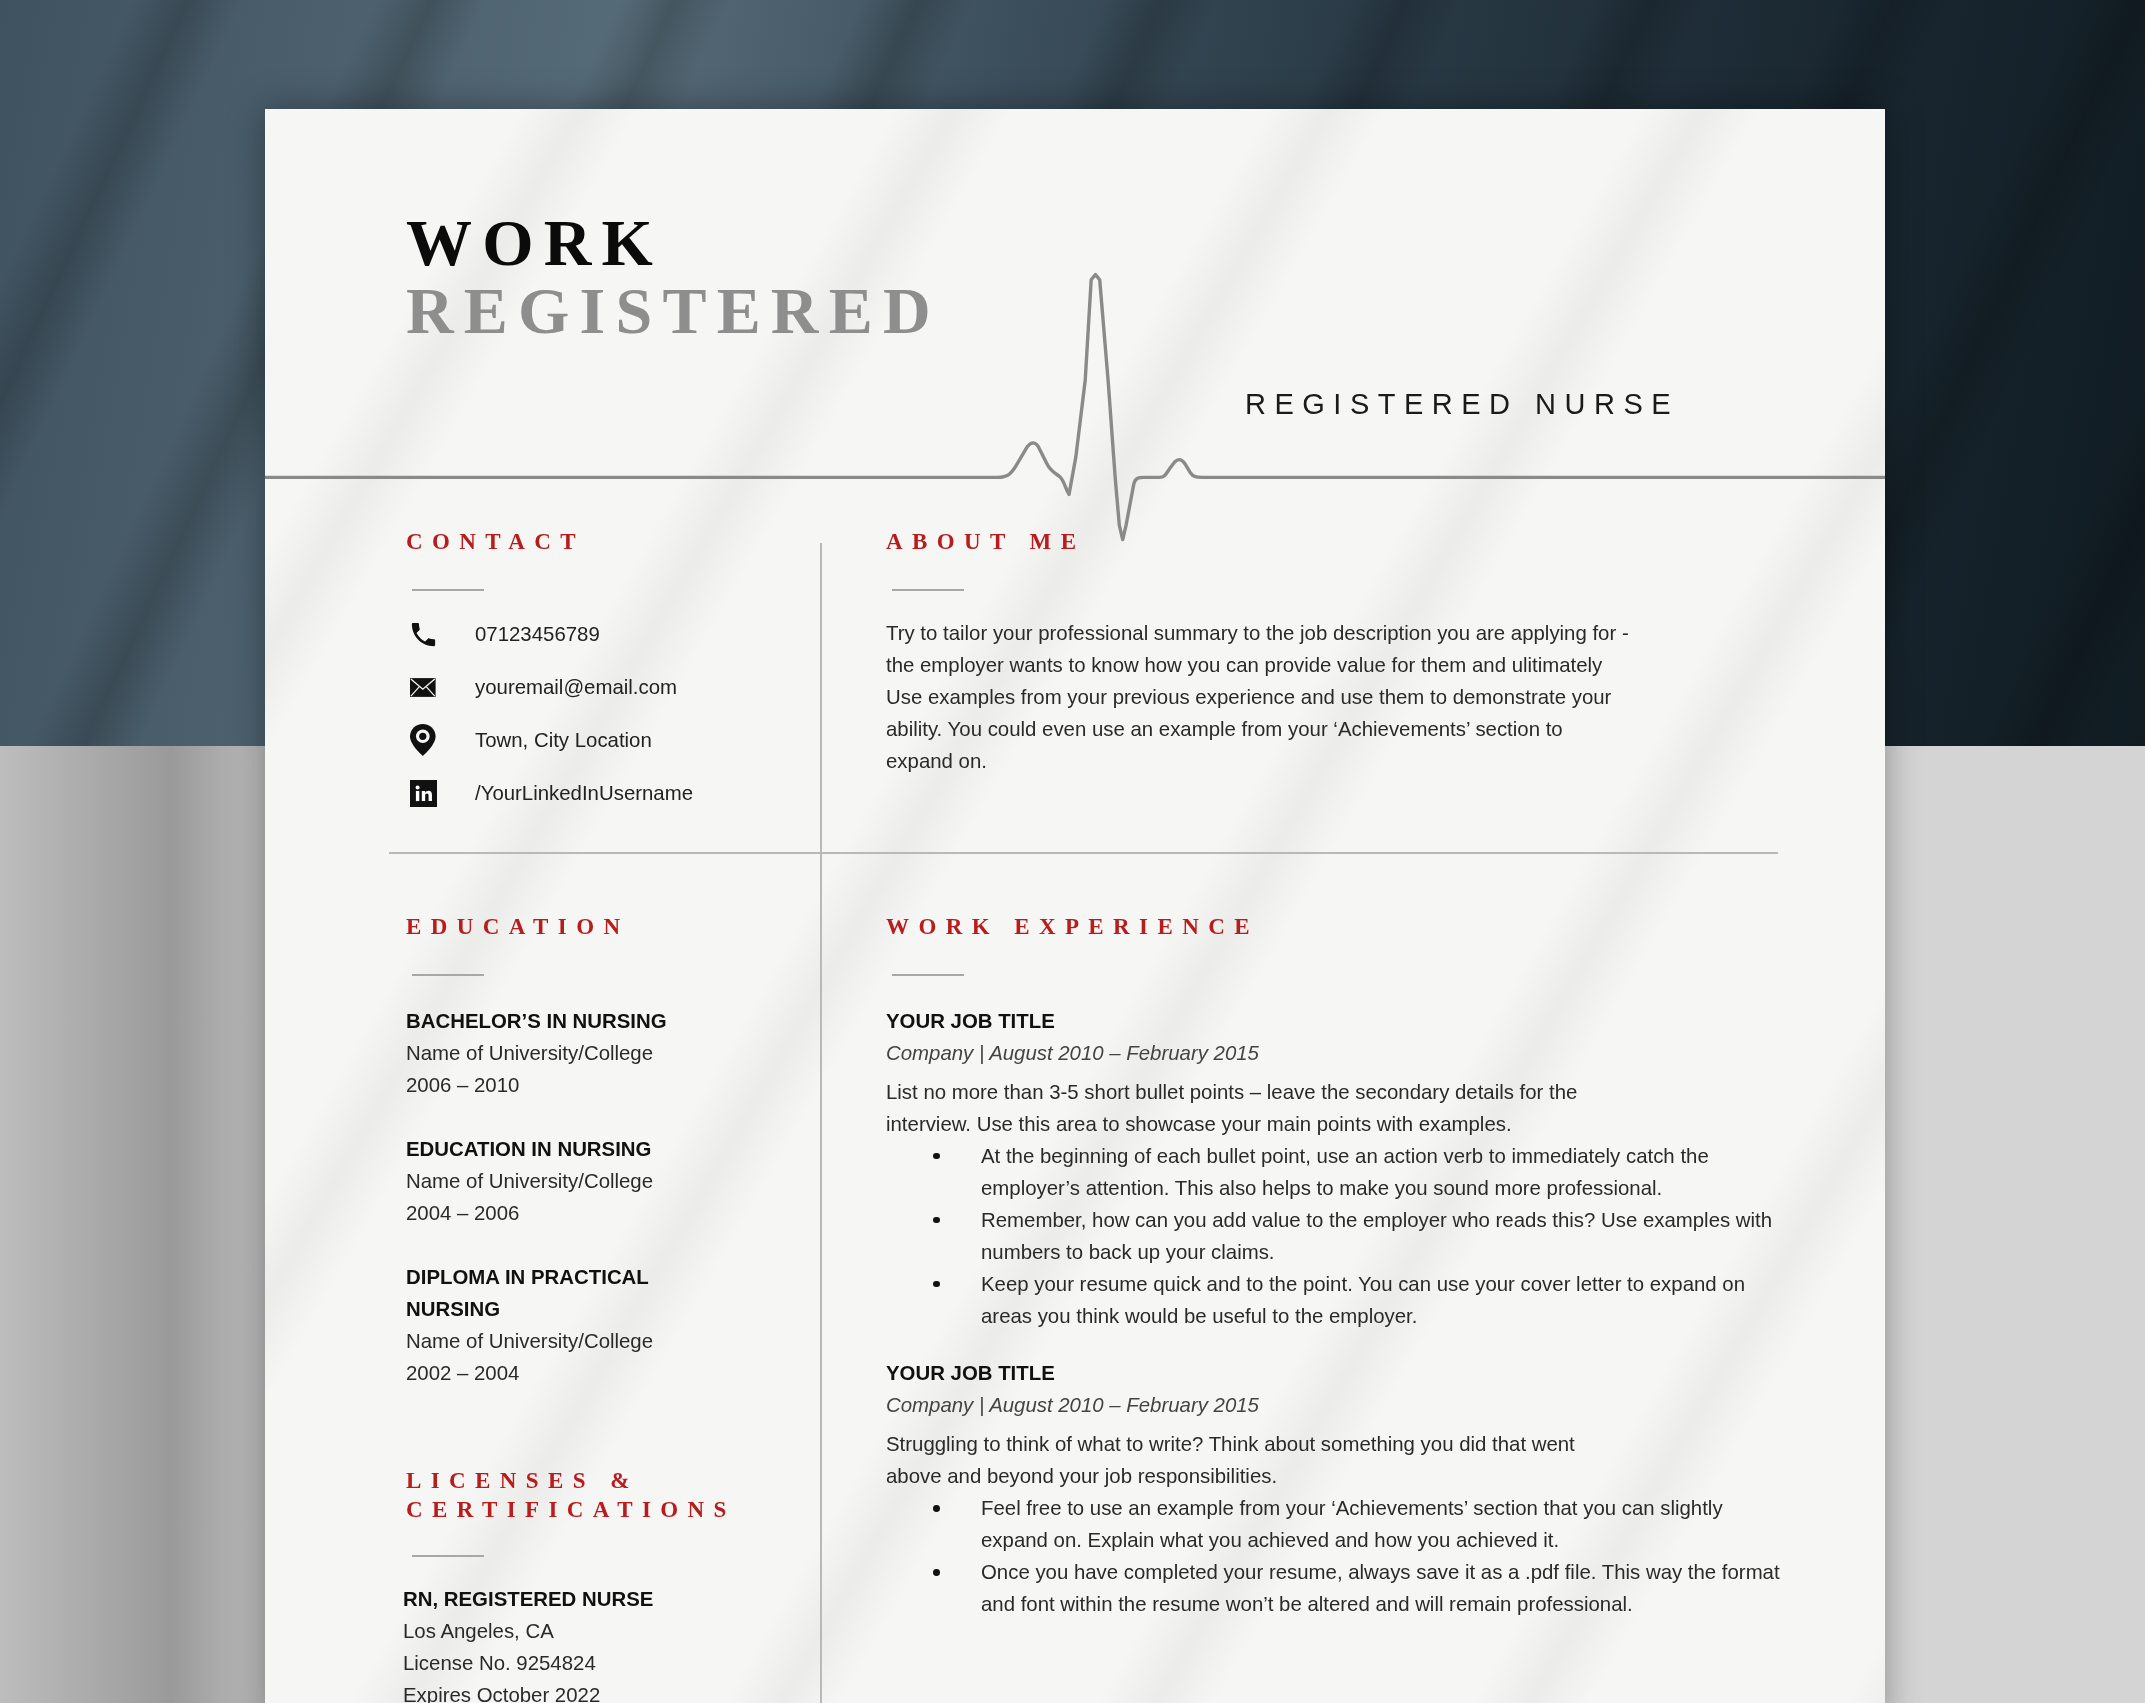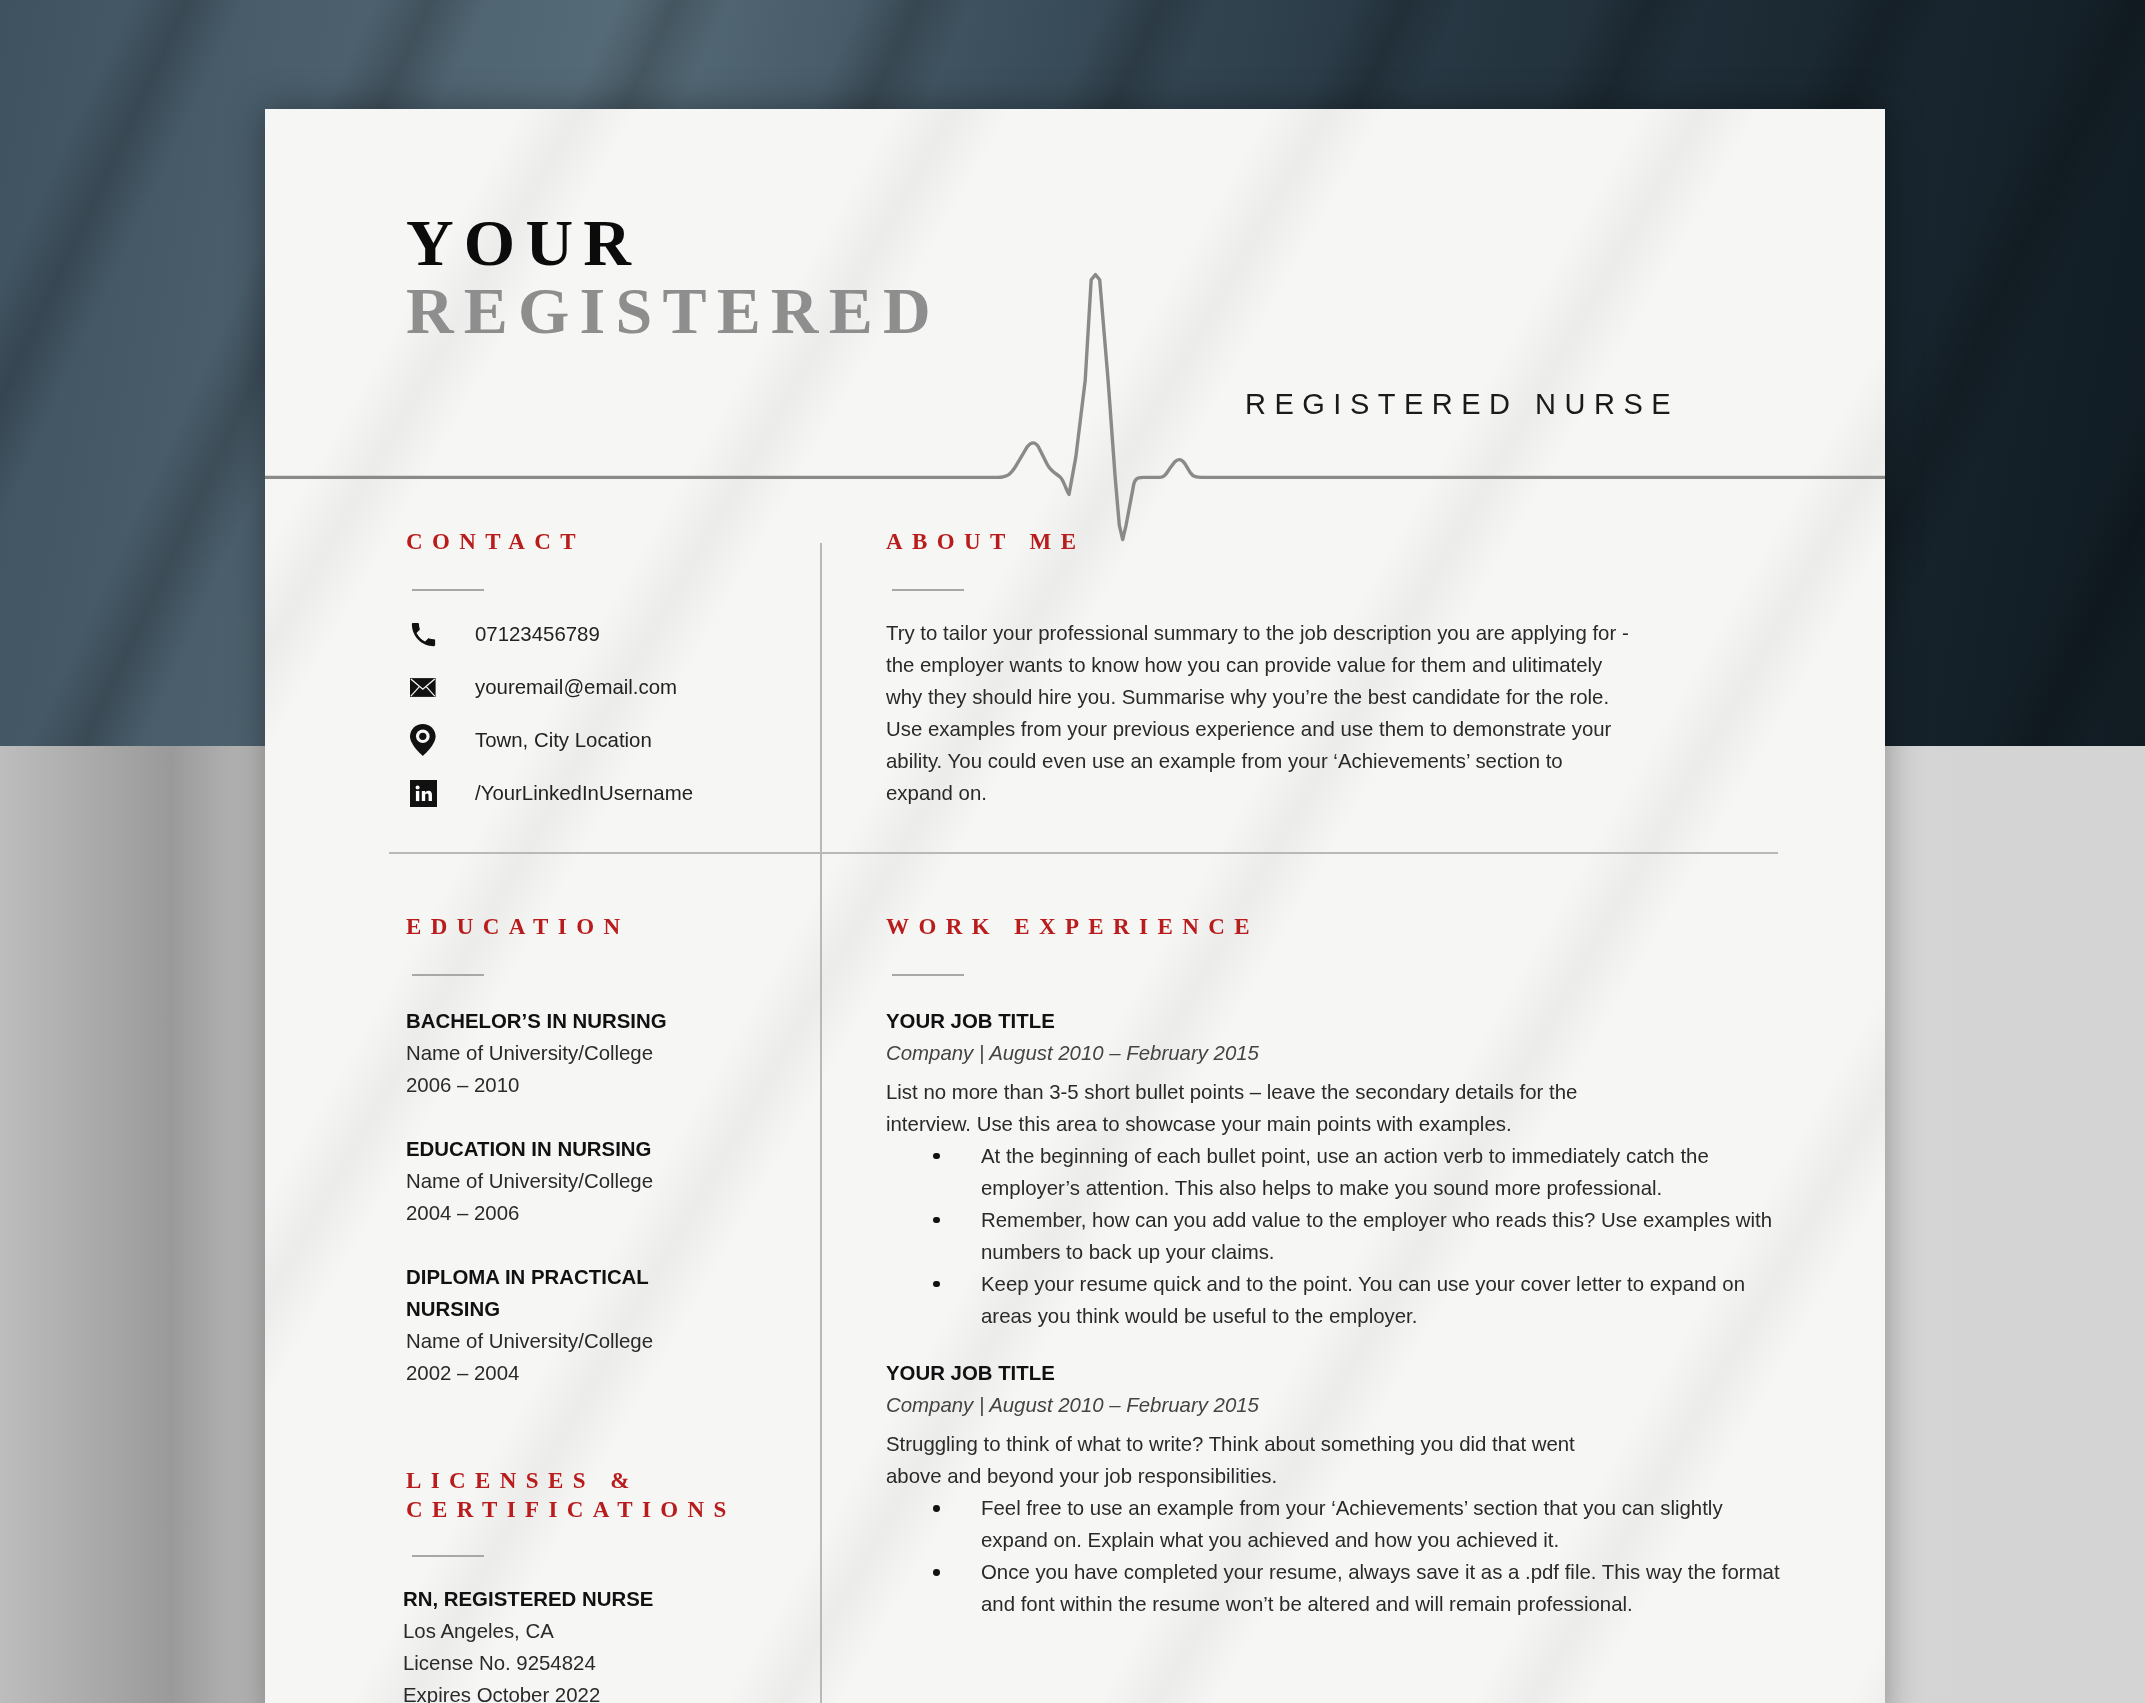--- a/index.html
+++ b/index.html
@@ -45,21 +45,21 @@
 </head>
 <body>
 
 <div class="bg-top"></div>
 <div class="bg-streak"></div>
 <div class="bg-bottom"></div>
 
 <div class="paper">
   <div class="paper-shade"></div>
 
-  <div class="abs serif first-name">YOUR</div>
+  <div class="abs serif first-name">WORK</div>
   <div class="abs serif last-name">REGISTERED</div>
 
   <svg class="abs ecg" width="1620" height="307" viewBox="0 0 1902 360">
     <path d="M0 262 L860 262 C872 262 876 258 882 248 L895 226 C900 220 904 220 908 226 L918 246 C923 256 930 258 934 262 C938 266 940 276 944 282 L952 238 L963 148 L970 30 L975 24 L980 30 L990 150 L998 260 L1003 318 L1007 335 L1011 318 L1020 270 C1022 262 1026 262 1032 262 L1050 262 C1056 262 1058 258 1062 252 L1068 244 C1072 240 1076 240 1080 246 L1086 256 C1090 262 1094 262 1100 262 L1902 262" fill="none" stroke="#8a8a8a" stroke-width="4" stroke-linejoin="round" stroke-linecap="round"></path>
   </svg>
 
   <div class="abs sans subtitle">REGISTERED NURSE</div>
 
   <div class="abs vdiv"></div>
   <div class="abs hdiv"></div>
@@ -107,21 +107,20 @@
       </span>
       <span class="contact-text sans">/YourLinkedInUsername</span>
     </div>
   </div>
 
   <div class="abs serif sec-head" style="left:621px;top:419px;">ABOUT ME</div>
   <div class="abs sec-rule" style="left:627px;top:480px;"></div>
   <div class="abs sans body-text" style="left:621px;top:508px;width:920px;">
     <div>Try to tailor your professional summary to the job description you are applying for -</div>
     <div>the employer wants to know how you can provide value for them and ulitimately</div>
-    <div>why they should hire you. Summarise why you’re the best candidate for the role.</div>
     <div>Use examples from your previous experience and use them to demonstrate your</div>
     <div>ability. You could even use an example from your ‘Achievements’ section to</div>
     <div>expand on.</div>
   </div>
 
   <div class="abs serif sec-head" style="left:141px;top:804px;">EDUCATION</div>
   <div class="abs sec-rule" style="left:147px;top:865px;"></div>
 
   <div class="abs sans" style="left:141px;top:896px;width:400px;">
     <div style="margin-bottom:32px;">

